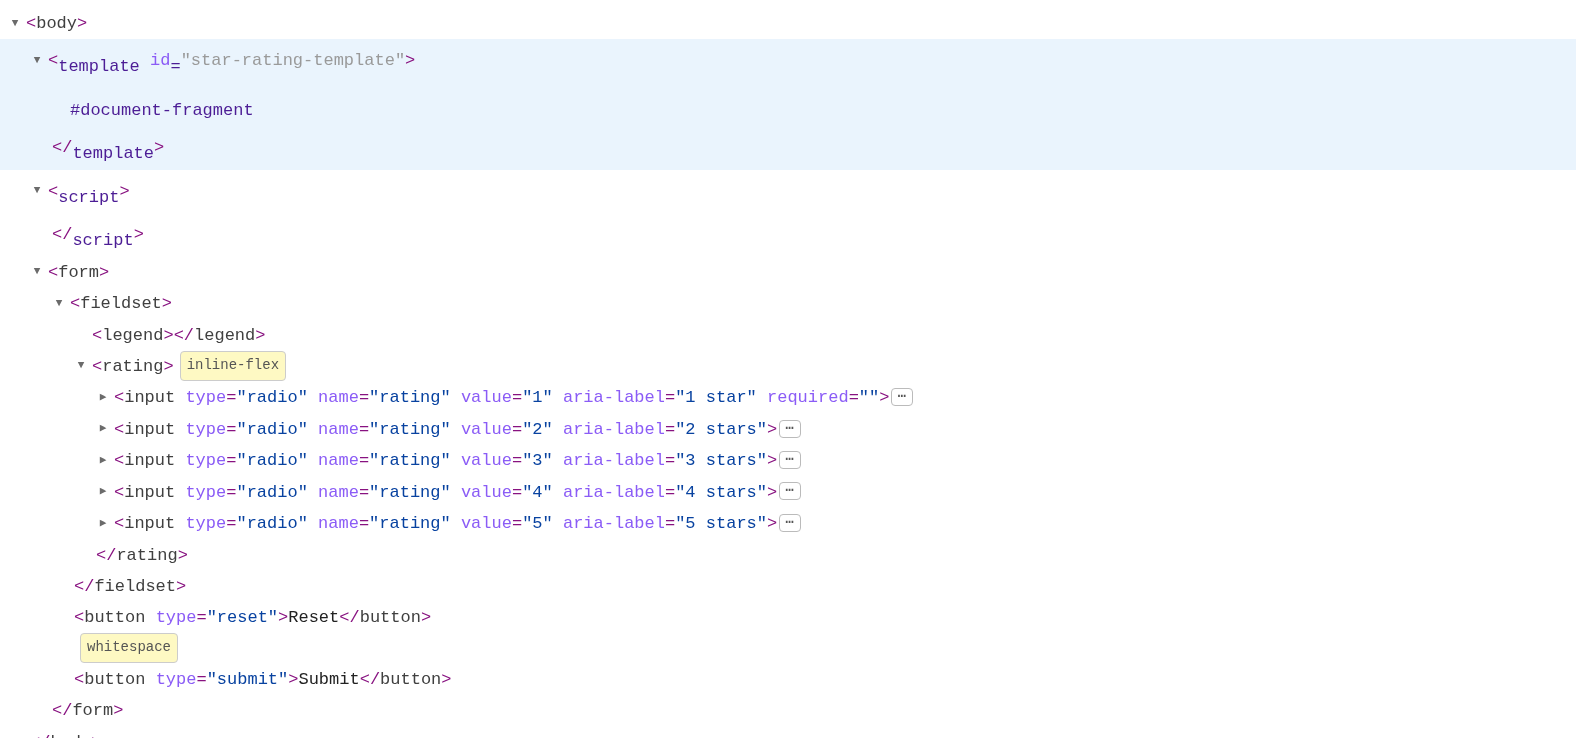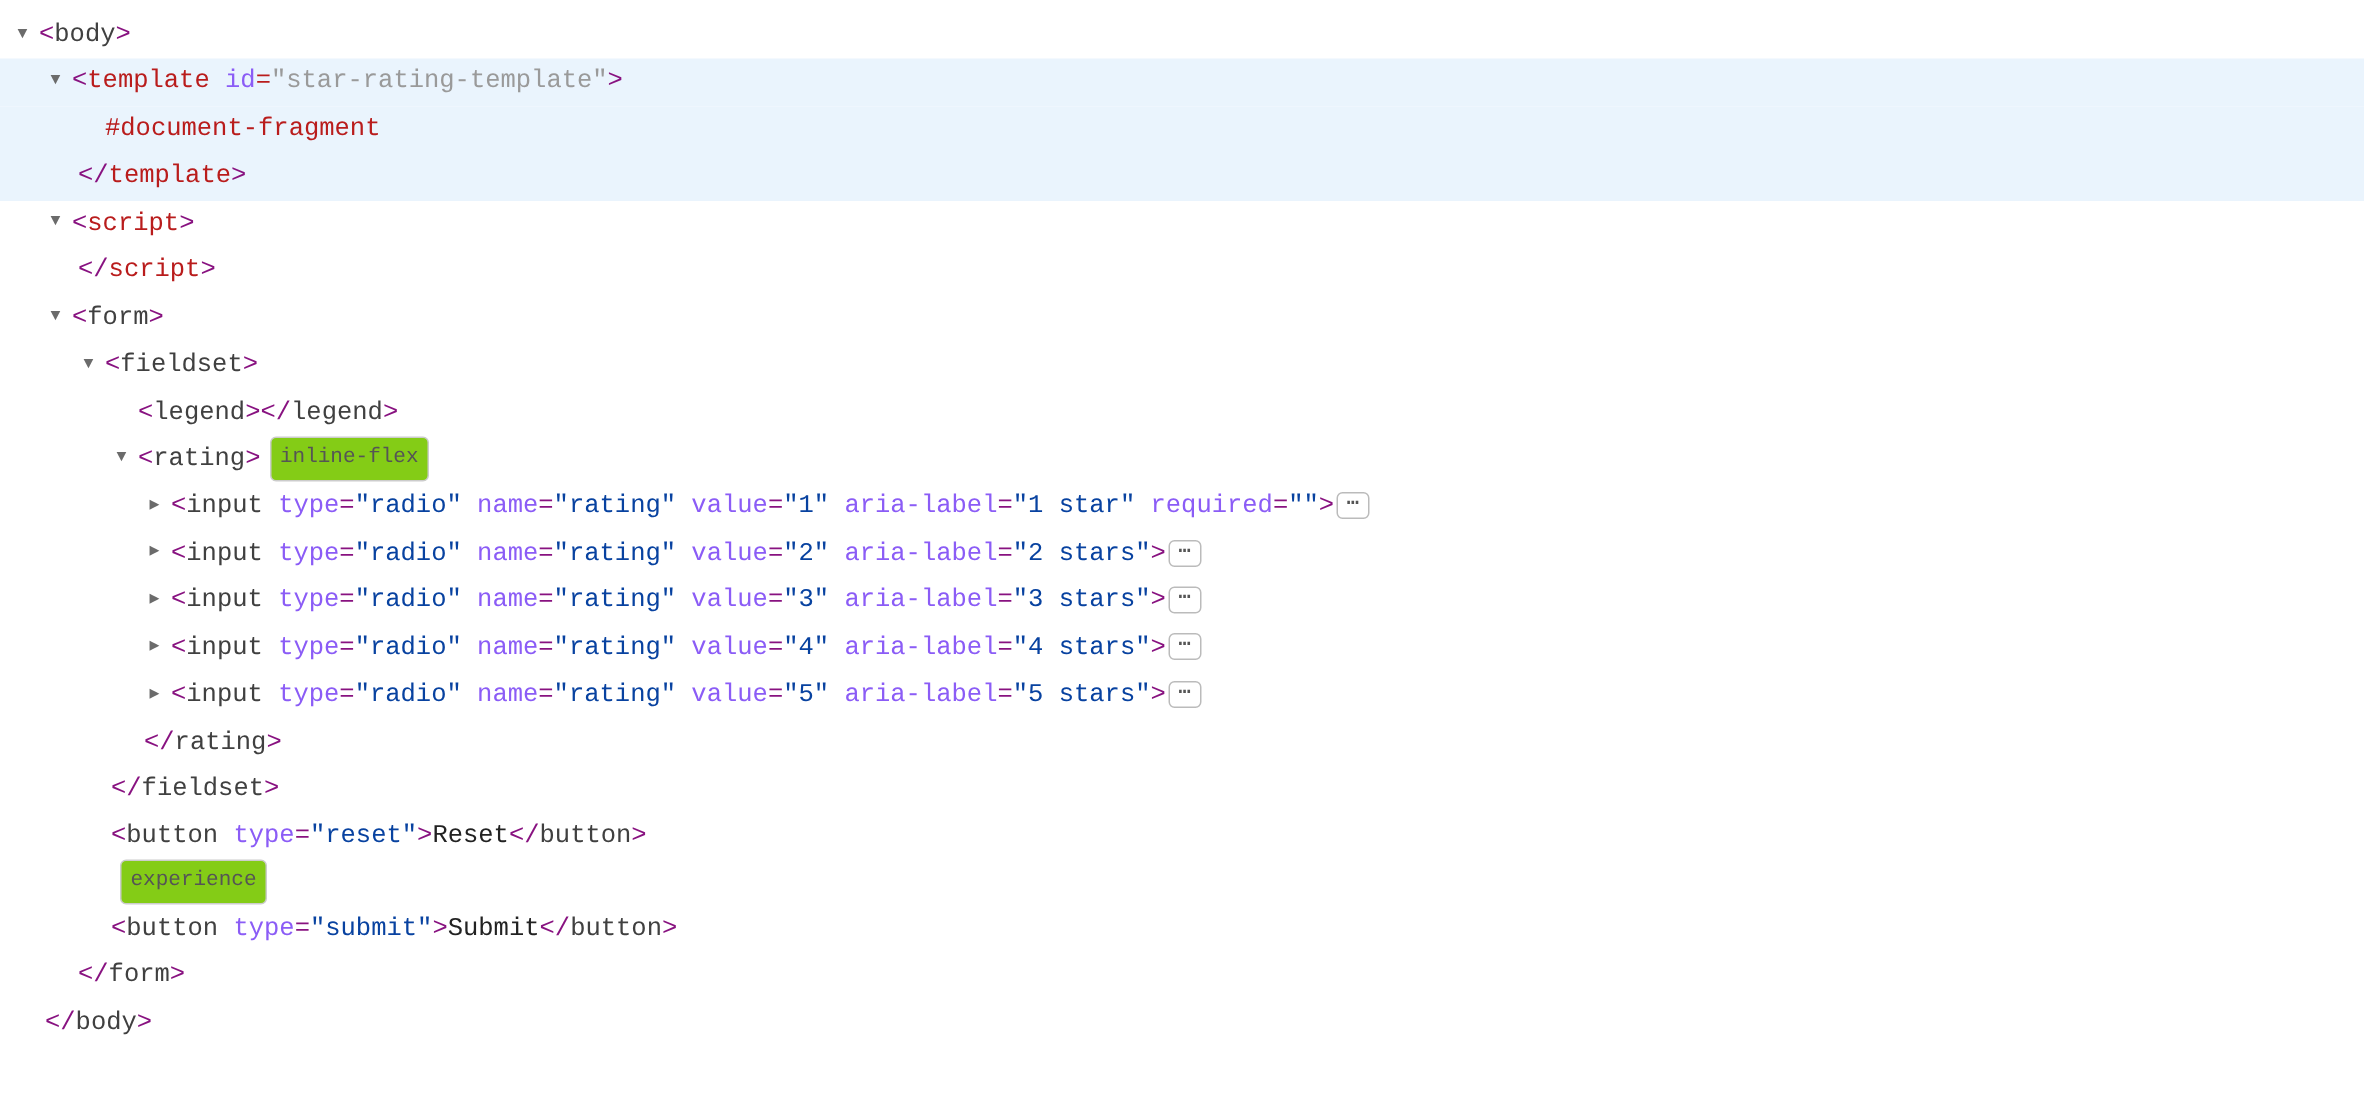--- a/index.html
+++ b/index.html
@@ -29,30 +29,30 @@
     color: #6b6b6b;
     cursor: pointer;
     user-select: none;
     font-size: 11px;
     position: relative;
     top: -1px;
   }
   .disc.sp { visibility: hidden; }
   .blue  { color: #404040; }
   .purple{ color: #881280; }
-  .grey  { color: #b91c1c; }
+  .grey  { color: #4c1d95; margin-top: 12px; }
   .attr  { color: #8b5cf6; }
   .val   { color: #0842A0; }
   .black { color: #222; }
   .dimattr { color: #8b5cf6; }
   .dimval  { color: #9a9a9a; }
   .badge {
     display: inline-flex;
     align-items: center;
-    background: #84cc16;
+    background: #fef9c3;
     border: 1px solid #ccc;
     border-radius: 4px;
     padding: 14px 6px;
     font-size: 14px;
     color: #555;
     height: 22px;
     margin-left: 6px;
     position: relative;
     top: -1px;
   }
@@ -88,17 +88,17 @@
     <div class="row"><span class="indent" style="width: 66px;"></span><span class="disc sp">▼</span><span class="purple">&lt;</span><span class="blue">legend</span><span class="purple">&gt;</span><span class="purple">&lt;/</span><span class="blue">legend</span><span class="purple">&gt;</span></div>
     <div class="row"><span class="indent" style="width: 66px;"></span><span class="disc">▼</span><span class="purple">&lt;</span><span class="blue">rating</span><span class="purple">&gt;</span><span class="badge">inline-flex</span></div>
     <div class="row"><span class="indent" style="width: 88px;"></span><span class="disc">▶</span><span class="purple">&lt;</span><span class="blue">input</span><span class="purple"> </span><span class="attr">type</span><span class="purple">=</span><span class="val">"radio"</span><span class="purple"> </span><span class="attr">name</span><span class="purple">=</span><span class="val">"rating"</span><span class="purple"> </span><span class="attr">value</span><span class="purple">=</span><span class="val">"1"</span><span class="purple"> </span><span class="attr">aria-label</span><span class="purple">=</span><span class="val">"1 star"</span><span class="purple"> </span><span class="attr">required</span><span class="purple">=</span><span class="val">""</span><span class="purple">&gt;</span><span class="ellips">⋯</span></div>
     <div class="row"><span class="indent" style="width: 88px;"></span><span class="disc">▶</span><span class="purple">&lt;</span><span class="blue">input</span><span class="purple"> </span><span class="attr">type</span><span class="purple">=</span><span class="val">"radio"</span><span class="purple"> </span><span class="attr">name</span><span class="purple">=</span><span class="val">"rating"</span><span class="purple"> </span><span class="attr">value</span><span class="purple">=</span><span class="val">"2"</span><span class="purple"> </span><span class="attr">aria-label</span><span class="purple">=</span><span class="val">"2 stars"</span><span class="purple">&gt;</span><span class="ellips">⋯</span></div>
     <div class="row"><span class="indent" style="width: 88px;"></span><span class="disc">▶</span><span class="purple">&lt;</span><span class="blue">input</span><span class="purple"> </span><span class="attr">type</span><span class="purple">=</span><span class="val">"radio"</span><span class="purple"> </span><span class="attr">name</span><span class="purple">=</span><span class="val">"rating"</span><span class="purple"> </span><span class="attr">value</span><span class="purple">=</span><span class="val">"3"</span><span class="purple"> </span><span class="attr">aria-label</span><span class="purple">=</span><span class="val">"3 stars"</span><span class="purple">&gt;</span><span class="ellips">⋯</span></div>
     <div class="row"><span class="indent" style="width: 88px;"></span><span class="disc">▶</span><span class="purple">&lt;</span><span class="blue">input</span><span class="purple"> </span><span class="attr">type</span><span class="purple">=</span><span class="val">"radio"</span><span class="purple"> </span><span class="attr">name</span><span class="purple">=</span><span class="val">"rating"</span><span class="purple"> </span><span class="attr">value</span><span class="purple">=</span><span class="val">"4"</span><span class="purple"> </span><span class="attr">aria-label</span><span class="purple">=</span><span class="val">"4 stars"</span><span class="purple">&gt;</span><span class="ellips">⋯</span></div>
     <div class="row"><span class="indent" style="width: 88px;"></span><span class="disc">▶</span><span class="purple">&lt;</span><span class="blue">input</span><span class="purple"> </span><span class="attr">type</span><span class="purple">=</span><span class="val">"radio"</span><span class="purple"> </span><span class="attr">name</span><span class="purple">=</span><span class="val">"rating"</span><span class="purple"> </span><span class="attr">value</span><span class="purple">=</span><span class="val">"5"</span><span class="purple"> </span><span class="attr">aria-label</span><span class="purple">=</span><span class="val">"5 stars"</span><span class="purple">&gt;</span><span class="ellips">⋯</span></div>
     <div class="row"><span class="indent" style="width: 88px;"></span><span class="purple">&lt;/</span><span class="blue">rating</span><span class="purple">&gt;</span></div>
     <div class="row"><span class="indent" style="width: 66px;"></span><span class="purple">&lt;/</span><span class="blue">fieldset</span><span class="purple">&gt;</span></div>
     <div class="row"><span class="indent" style="width: 66px;"></span><span class="purple">&lt;</span><span class="blue">button</span><span class="purple"> </span><span class="attr">type</span><span class="purple">=</span><span class="val">"reset"</span><span class="purple">&gt;</span><span class="black">Reset</span><span class="purple">&lt;/</span><span class="blue">button</span><span class="purple">&gt;</span></div>
-    <div class="row"><span class="indent" style="width: 66px;"></span><span class="badge">experience</span></div>
+    <div class="row"><span class="indent" style="width: 66px;"></span><span class="badge">whitespace</span></div>
     <div class="row"><span class="indent" style="width: 66px;"></span><span class="purple">&lt;</span><span class="blue">button</span><span class="purple"> </span><span class="attr">type</span><span class="purple">=</span><span class="val">"submit"</span><span class="purple">&gt;</span><span class="black">Submit</span><span class="purple">&lt;/</span><span class="blue">button</span><span class="purple">&gt;</span></div>
     <div class="row"><span class="indent" style="width: 44px;"></span><span class="purple">&lt;/</span><span class="blue">form</span><span class="purple">&gt;</span></div>
     <div class="row"><span class="indent" style="width: 22px;"></span><span class="purple">&lt;/</span><span class="blue">body</span><span class="purple">&gt;</span></div>
   </div>
 
 </body></html>

